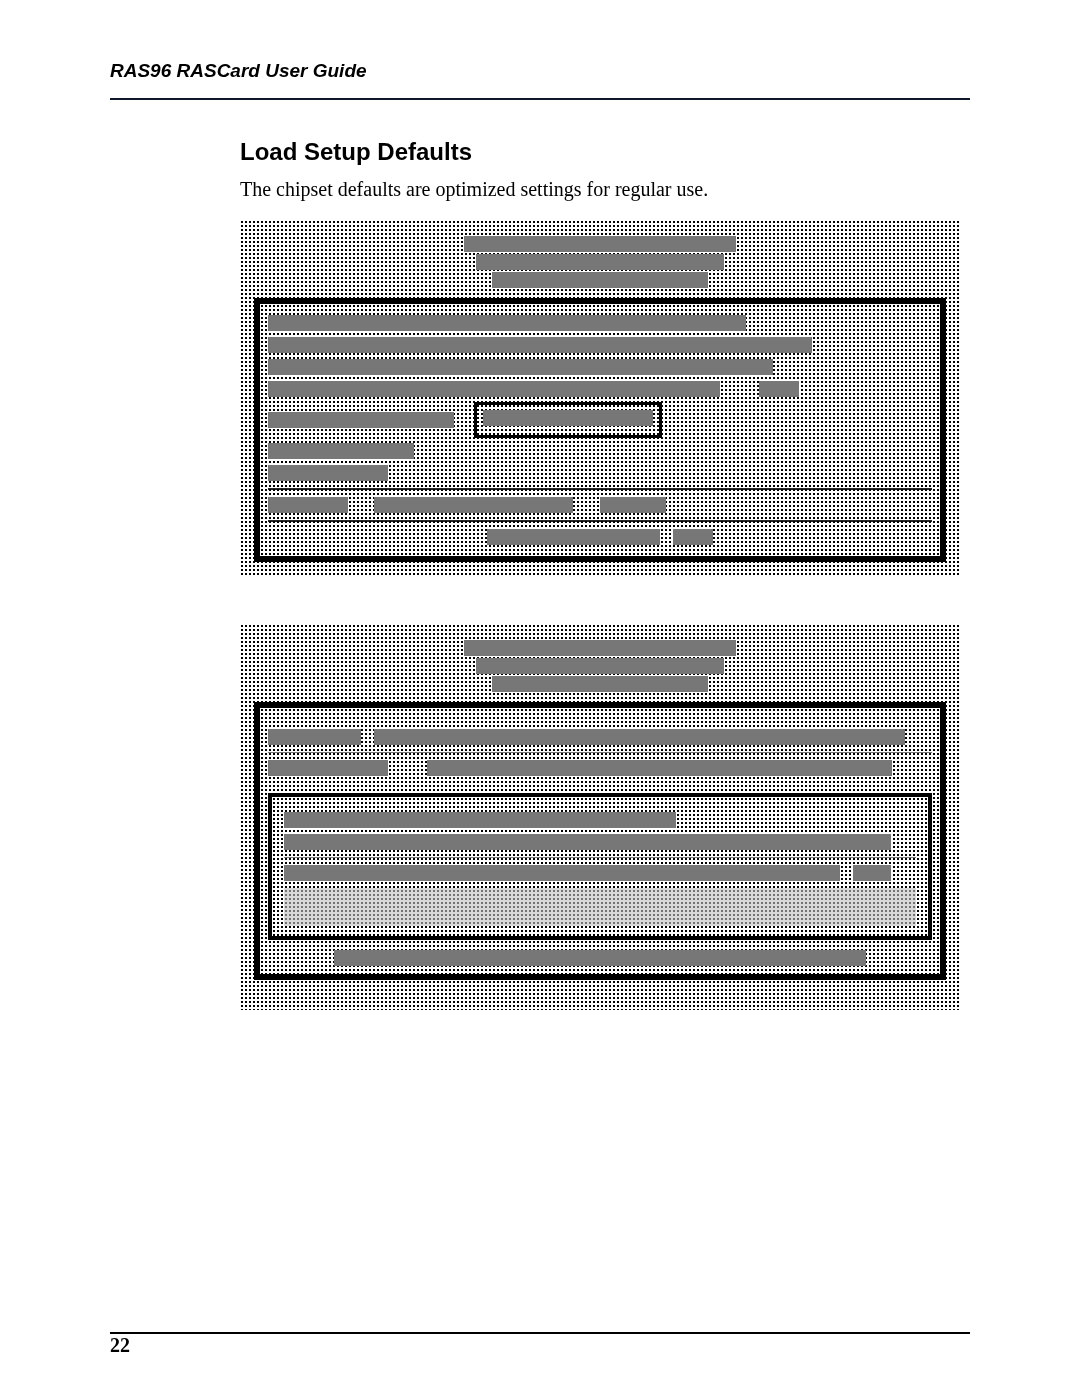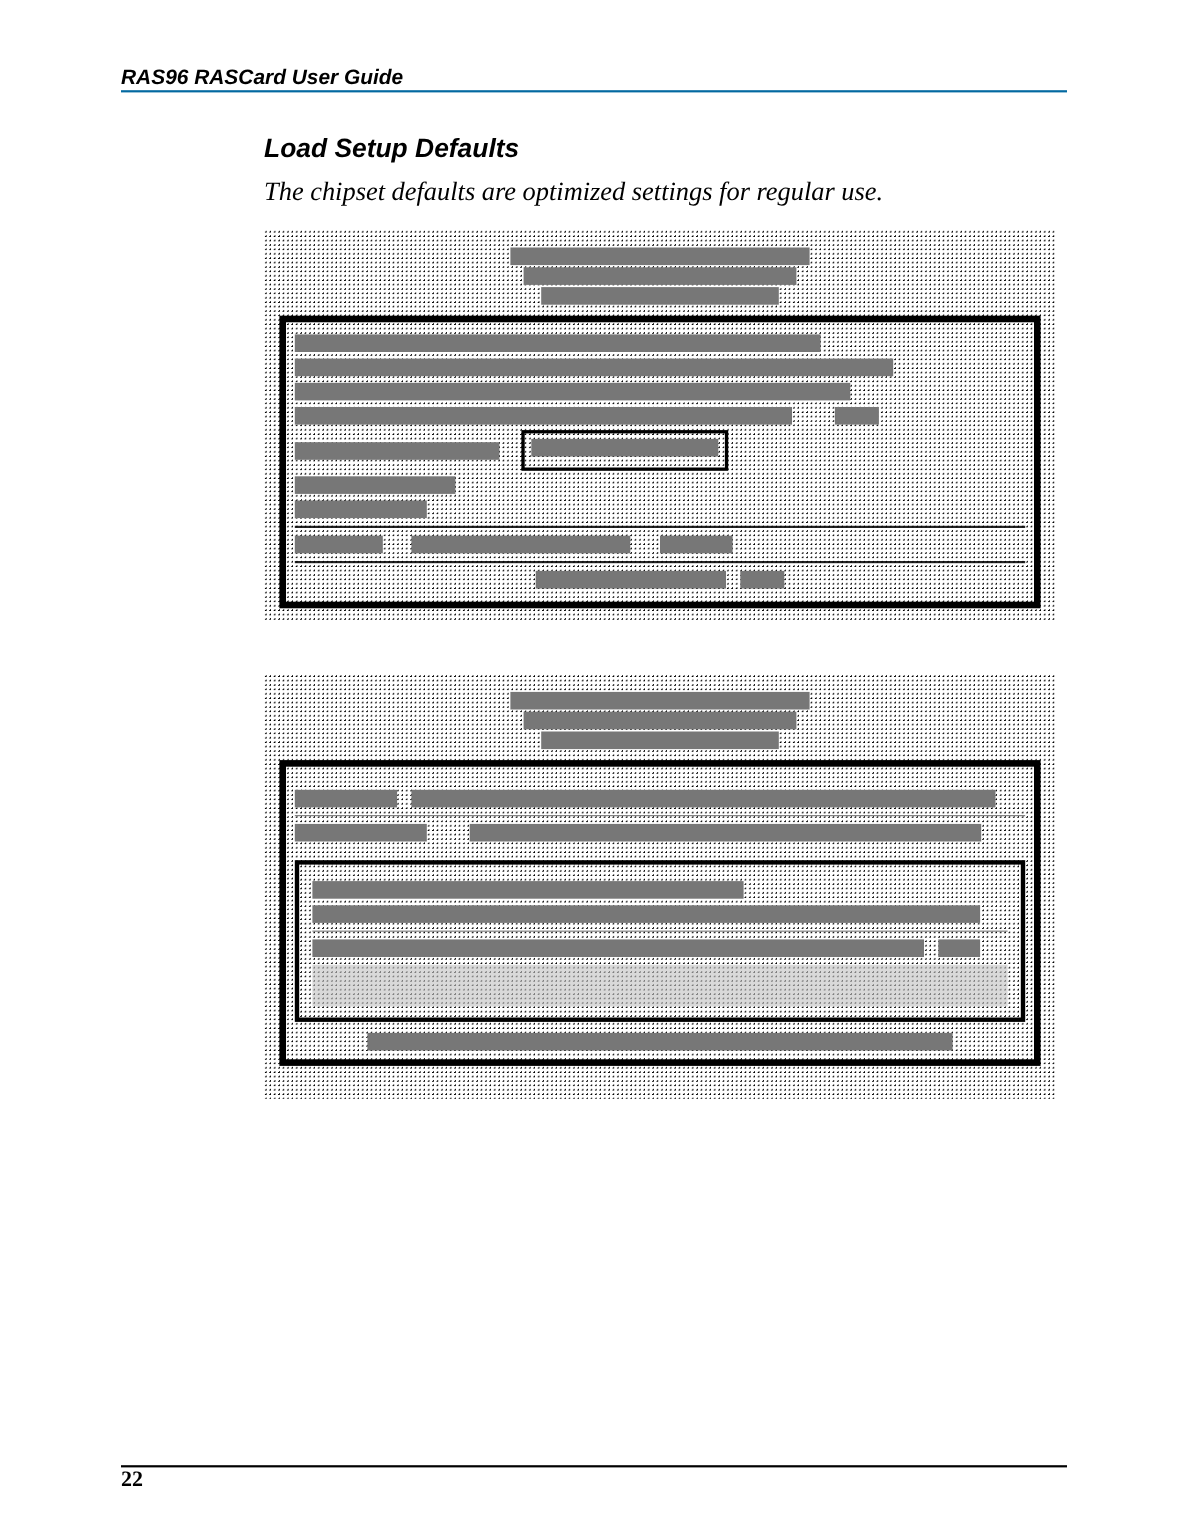--- a/index.html
+++ b/index.html
@@ -19,37 +19,36 @@
     height: 100%;
     position: relative;
     display: flex;
     flex-direction: column;
   }
   .running-head {
     font-family: Arial, Helvetica, sans-serif;
     font-weight: bold;
     font-size: 19px;
     font-style: italic;
-    border-bottom: 2px solid #0369a1;
-    padding-bottom: 0;
+    border-bottom: 2px solid #0f172a;
+    padding-bottom: 16px;
     margin-bottom: 38px;
   }
   .main-col {
     margin-left: 130px;
     margin-right: 10px;
-    font-style: italic;
   }
   .sect-title {
     font-family: Arial, Helvetica, sans-serif;
     font-weight: bold;
     font-size: 24px;
     margin-bottom: 10px;
   }
   .body-text {
-    font-size: 24px;
+    font-size: 20px;
     line-height: 1.3;
     margin-bottom: 18px;
   }
   .bios-box {
     background-image: radial-gradient(#000 0.8px, #fff 0.8px);
     background-size: 4px 4px;
     background-position: 0 0;
     padding: 14px;
     margin-bottom: 48px;
   }

